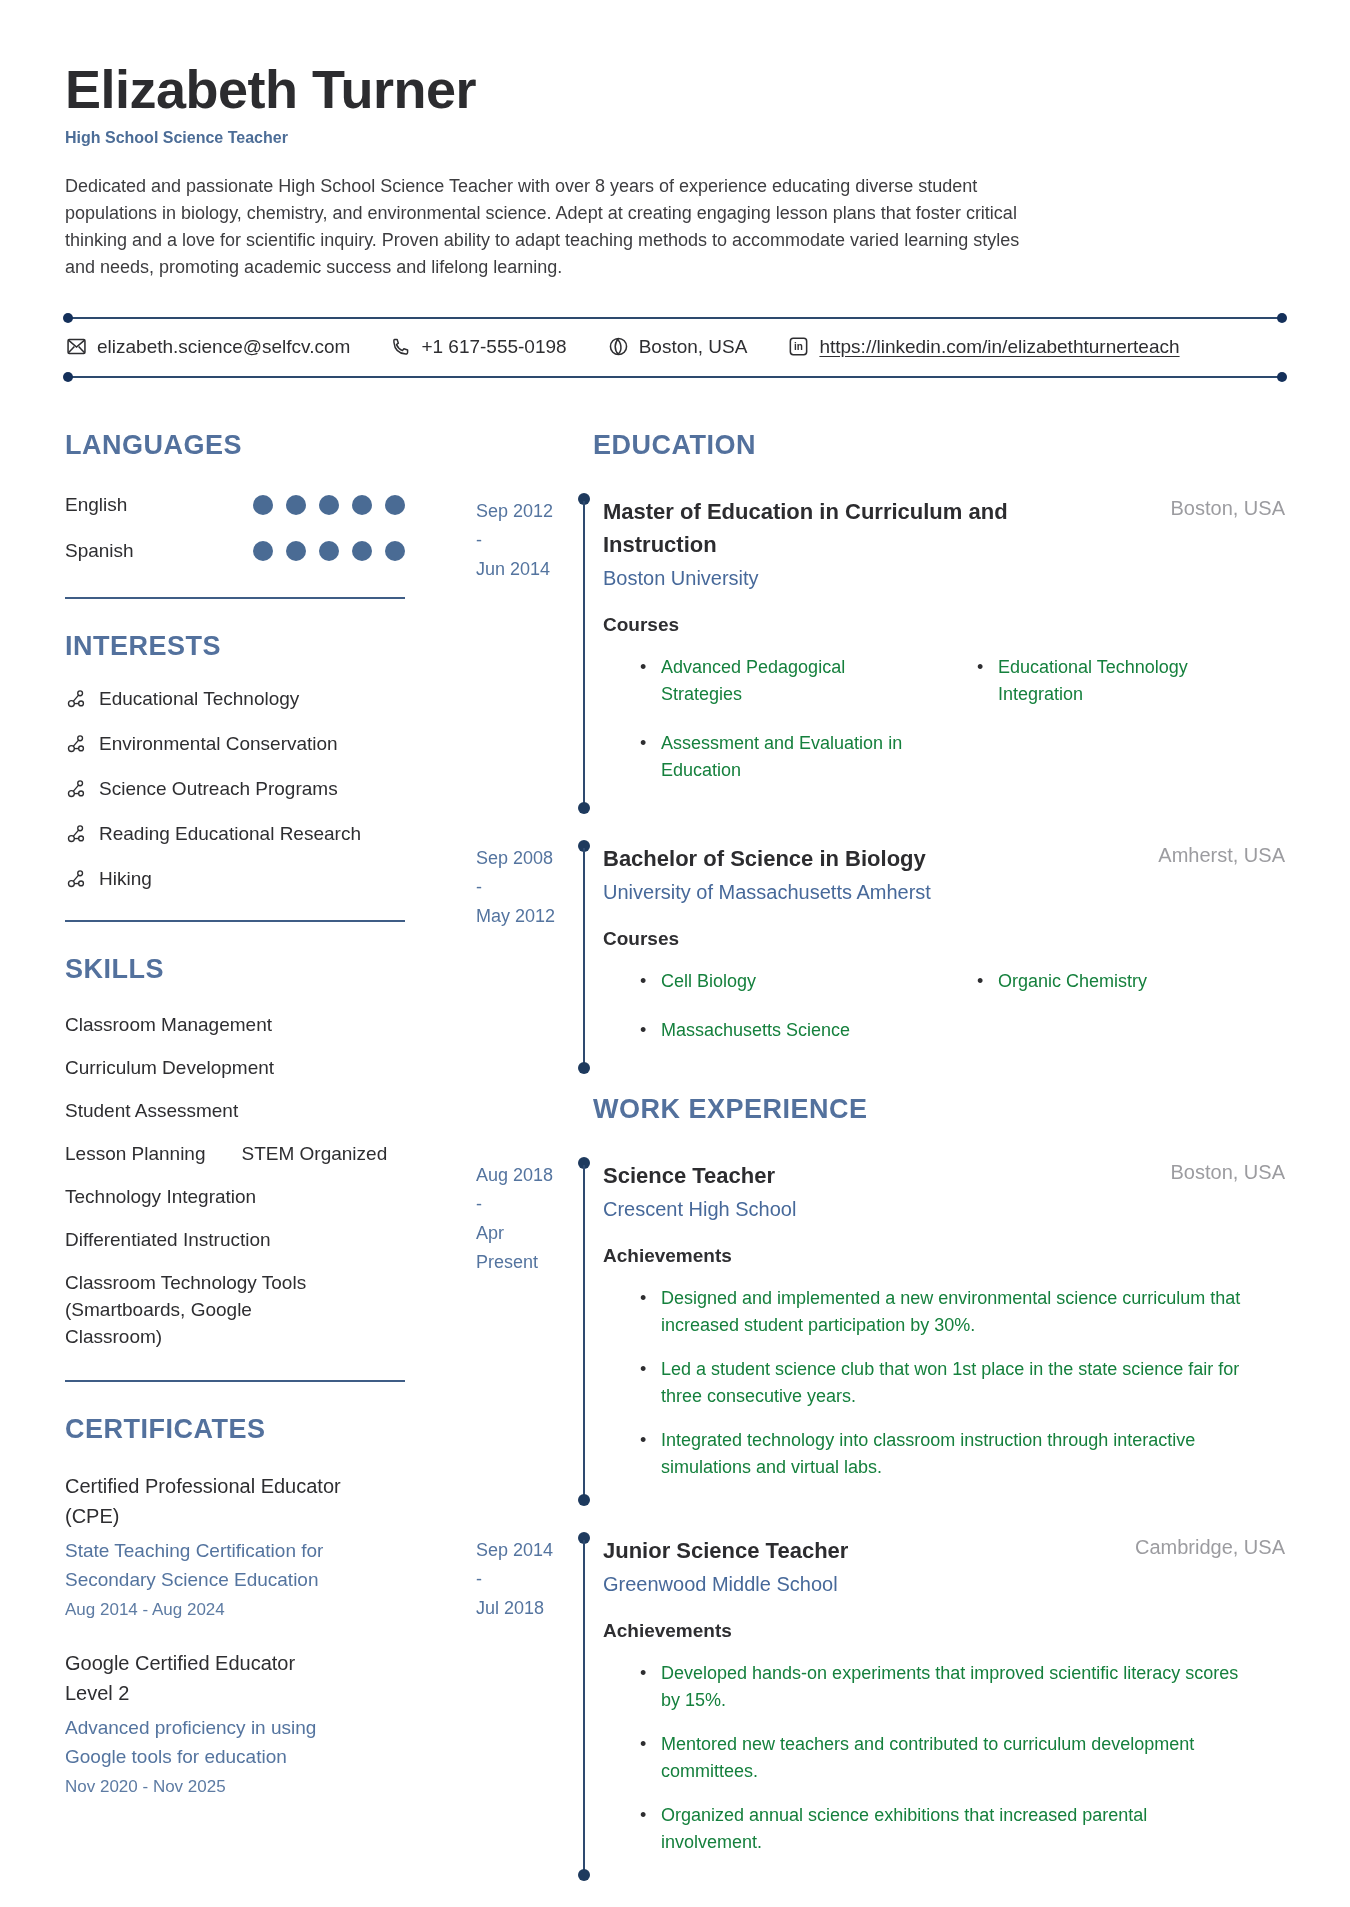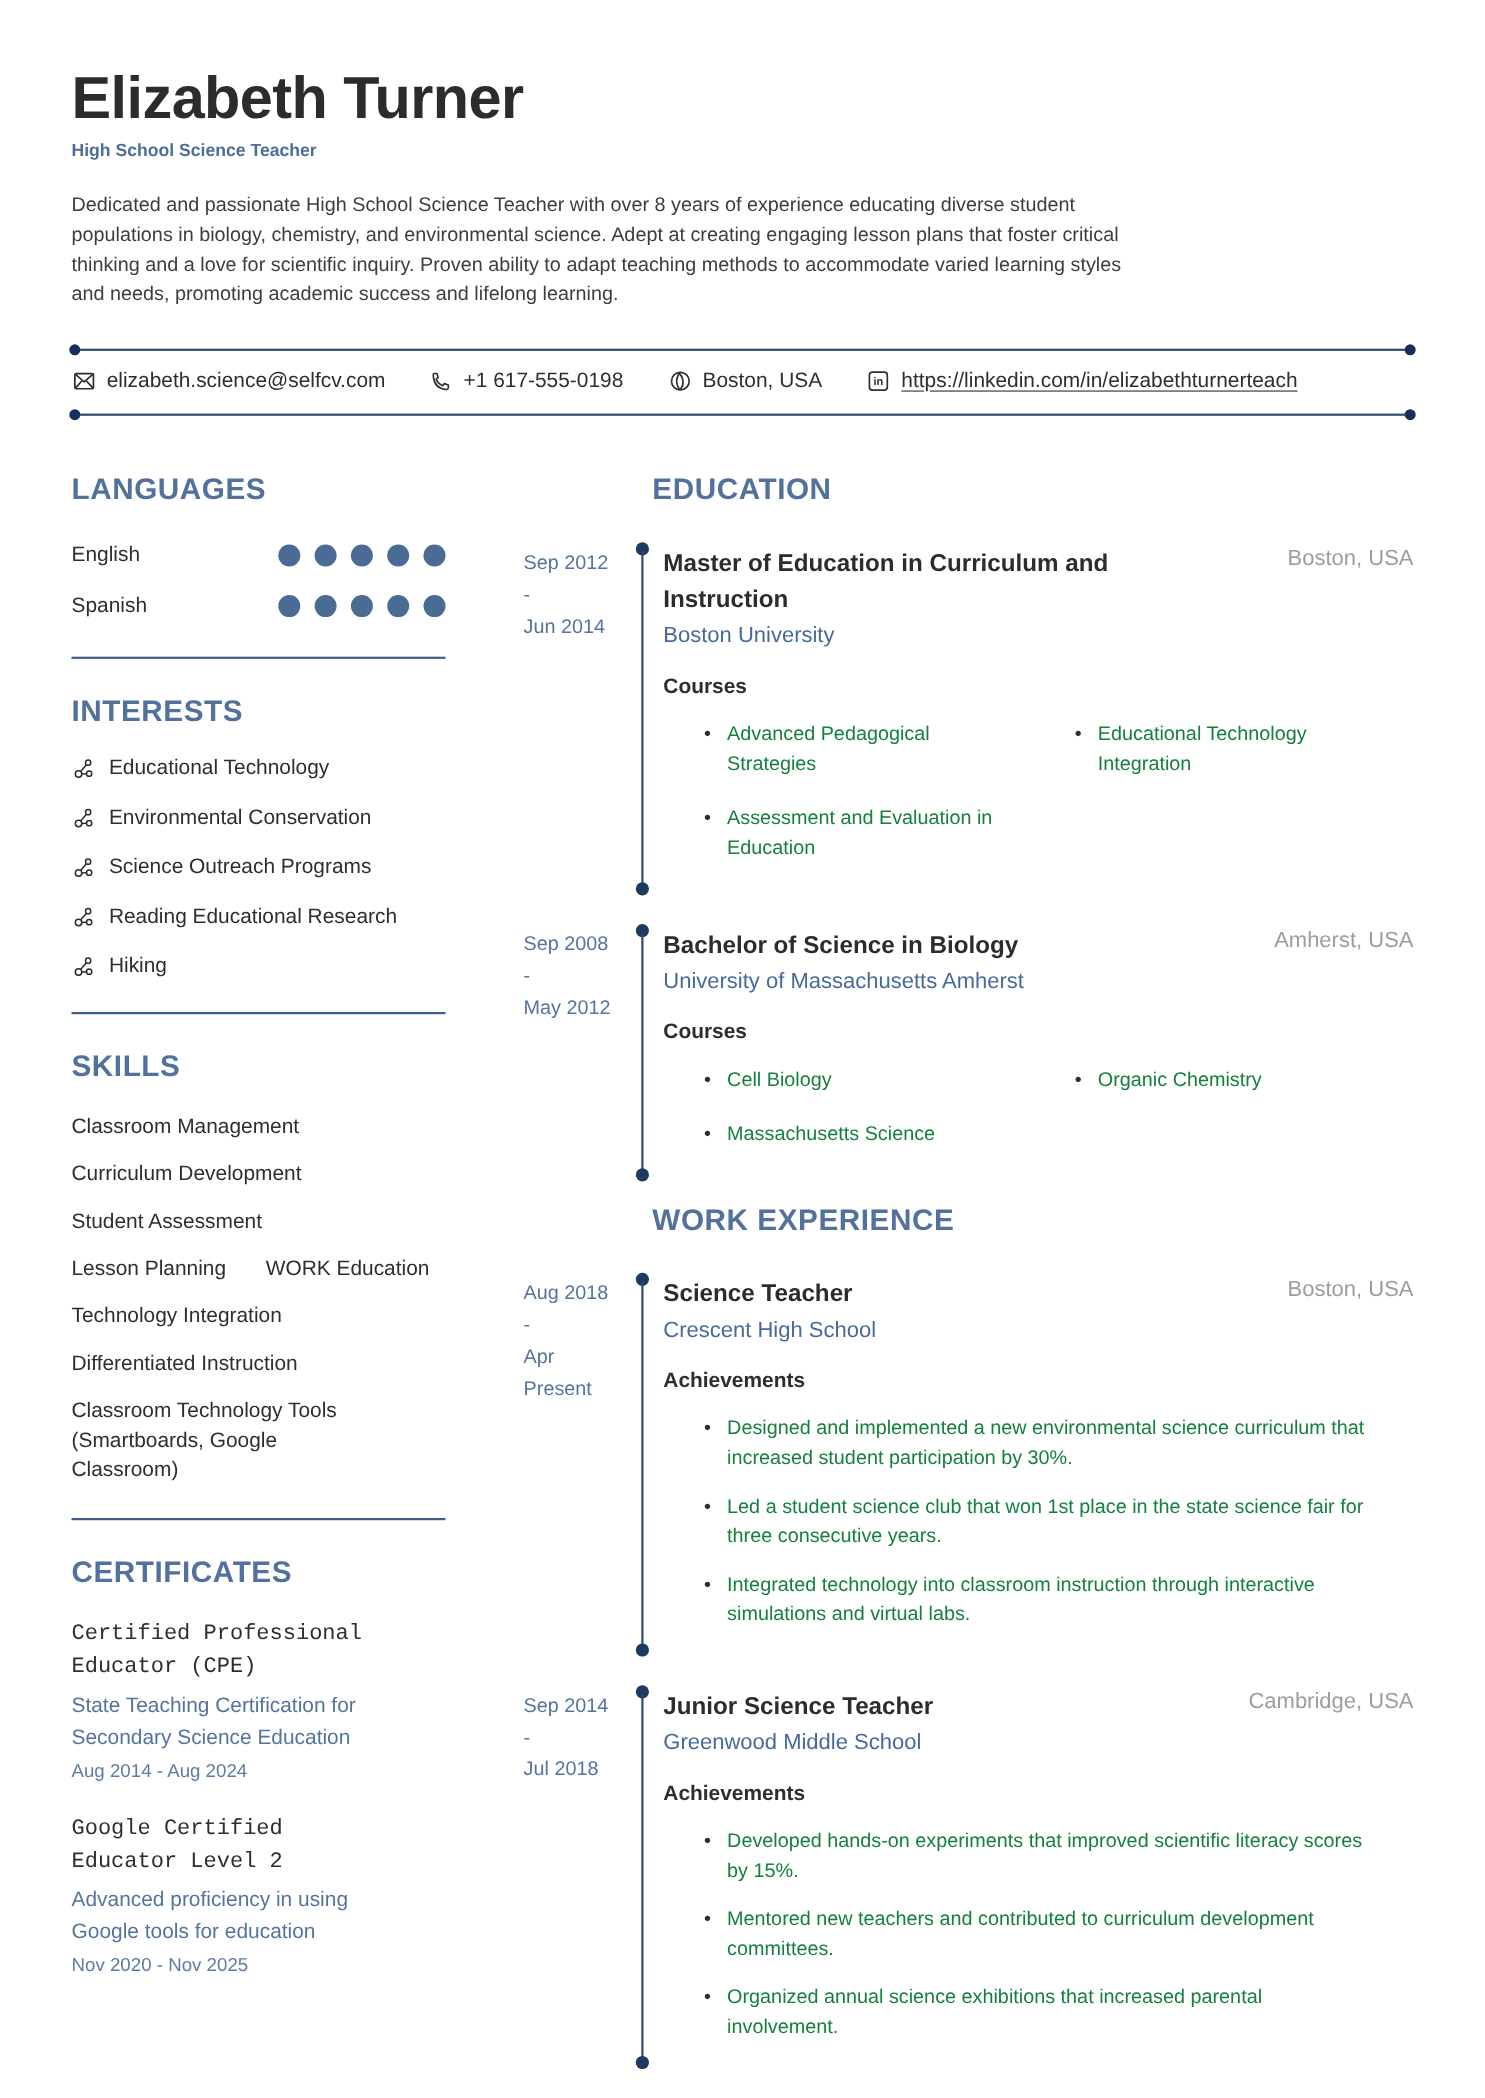--- a/index.html
+++ b/index.html
@@ -61,21 +61,21 @@
   .interest-list { margin-top:26px; }
   .interest-item { display:flex; align-items:center; gap:12px; margin-bottom:23px; font-size:19px; color:#2e2e31; }
   .interest-item svg { display:block; stroke:#2e2e31; flex:0 0 auto; }
 
   .skill-list { margin-top:26px; }
   .skill-row { margin-bottom:16px; font-size:19px; color:#2e2e31; line-height:27px; display:flex; gap:36px; }
   .skill-wide { max-width:265px; }
 
   .cert-list { margin-top:26px; }
   .cert-item { margin-bottom:28px; }
-  .cert-name { font-size:20px; color:#2e2e31; line-height:30px; max-width:280px;font-family:Liberation Mono, monospace; }
+  .cert-name { font-size:20px; color:#2e2e31; line-height:30px; max-width:280px; }
   .cert-desc { margin-top:5px; font-size:19px; color:#54749f; line-height:29px; max-width:305px; }
   .cert-dates { margin-top:6px; font-size:17px; color:#5d7ba3; }
 
   
   .main .section-h { margin-left:117px; }
   .entries { margin-top:34px; }
   .entry { display:flex; margin-bottom:30px; }
   .entry:last-child { margin-bottom:0; }
   .dates { width:99px; flex:0 0 99px; padding-top:2px; font-size:18px; color:#54749f; }
   .dates span { display:block; line-height:29px; }
@@ -267,21 +267,21 @@
             <span>Classroom Management</span>
           </div>
         <div class="skill-row">
             <span>Curriculum Development</span>
           </div>
         <div class="skill-row">
             <span>Student Assessment</span>
           </div>
         <div class="skill-row">
           <span>Lesson Planning</span>
-          <span>WORK Education</span>
+          <span>STEM Organized</span>
         </div>
         <div class="skill-row">
             <span>Technology Integration</span>
           </div>
         <div class="skill-row">
             <span>Differentiated Instruction</span>
           </div>
         <div class="skill-row">
             <span class="skill-wide">Classroom Technology Tools (Smartboards, Google Classroom)</span>
           </div>

